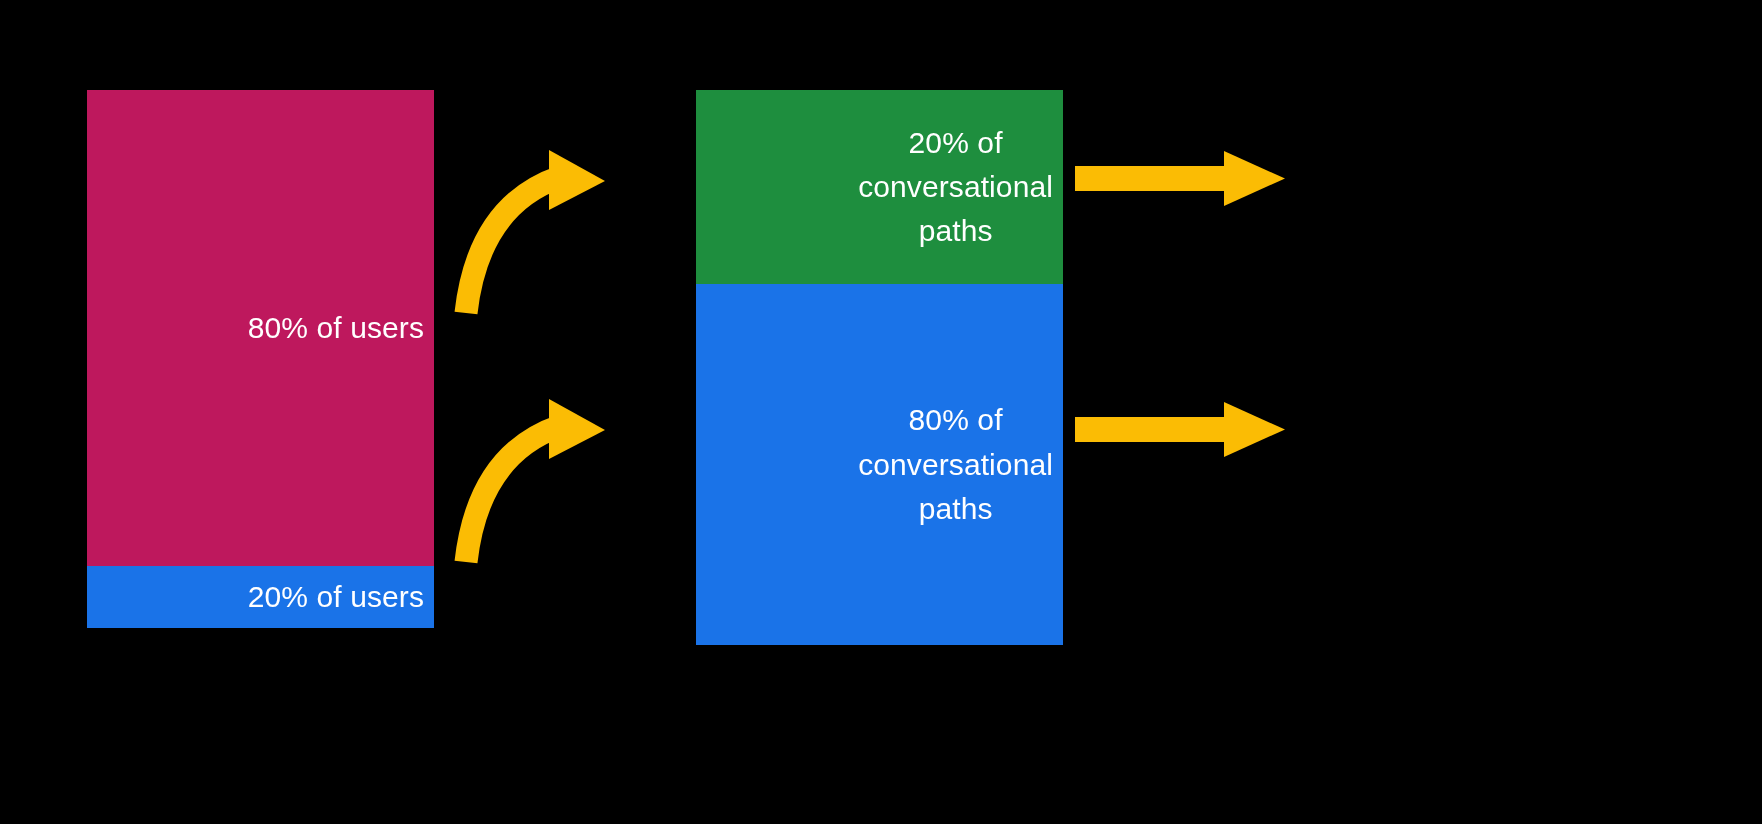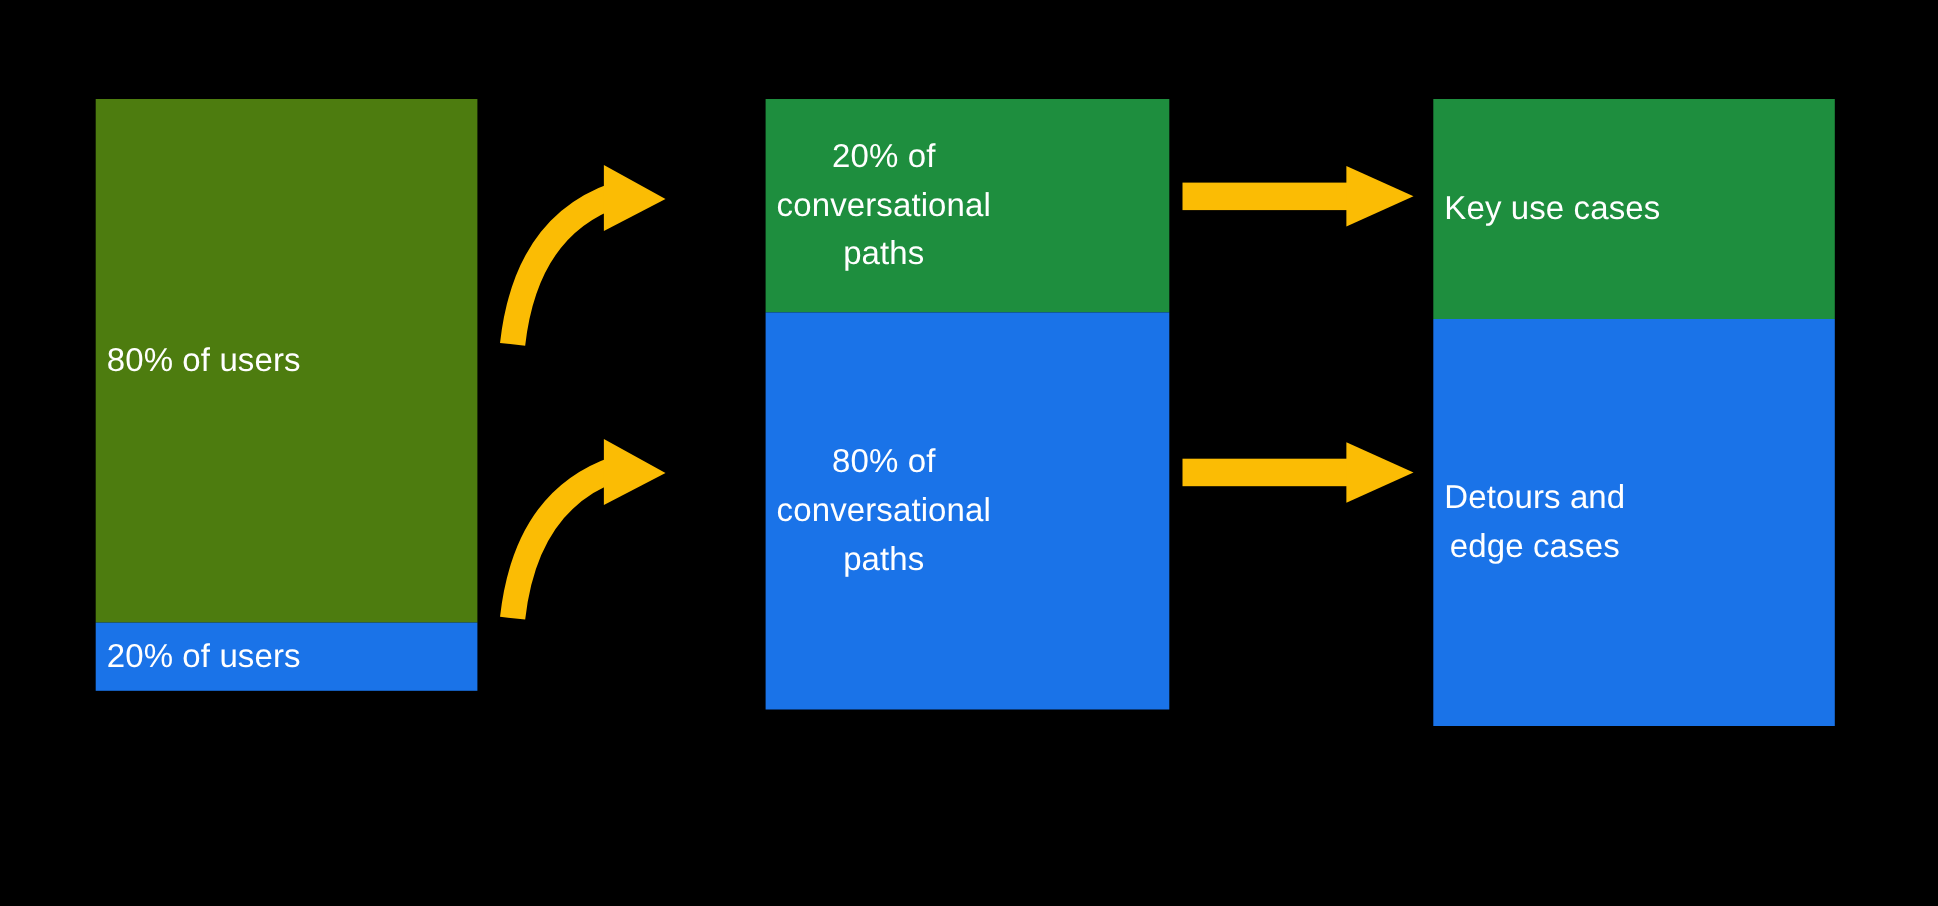--- a/index.html
+++ b/index.html
@@ -20,21 +20,21 @@
     background: #000000;
   }
   .column {
     position: absolute;
     display: flex;
     flex-direction: column;
   }
   .segment {
     display: flex;
     align-items: center;
-    justify-content: flex-start;
+    justify-content: flex-end;
     box-sizing: border-box;
     text-align: center;
   }
   .seg-label {
     color: #ffffff;
     font-size: 30px;
     line-height: 1.48;
     font-weight: 400;
     letter-spacing: 0.1px;
     white-space: pre-line;
@@ -82,50 +82,41 @@
     position: absolute;
     pointer-events: auto;
   }
 </style>
 </head>
 <body>
 
 <div id="canvas">
 
   <div class="column" id="column-users">
-    <div class="segment seg-green" style="background:#4d7c0f">
+    <div class="segment seg-green" style="background:#be185d">
       <span class="seg-label">80% of users</span>
     </div>
     <div class="segment seg-blue" style="background:#1A73E8">
       <span class="seg-label">20% of users</span>
     </div>
   </div>
 
   <div class="column" id="column-paths">
     <div class="segment seg-green" style="background:#1E8E3E">
       <span class="seg-label">20% of
 conversational
 paths</span>
     </div>
     <div class="segment seg-blue" style="background:#1A73E8">
       <span class="seg-label">80% of
 conversational
 paths</span>
     </div>
   </div>
 
-  <div class="column" id="column-outcomes">
-    <div class="segment seg-green" style="background:#1E8E3E">
-      <span class="seg-label">Key use cases</span>
-    </div>
-    <div class="segment seg-blue" style="background:#1A73E8">
-      <span class="seg-label">Detours and
-edge cases</span>
-    </div>
-  </div>
 
   <svg class="arrow-layer" viewBox="0 0 1762 824" width="1762" height="824">
 
     <g>
       <path d="M 470 314
                C 478 246, 510 200, 562 180
                L 562 207
                L 562 153
                Z" fill="none"></path>
       <path d="M 466 313

